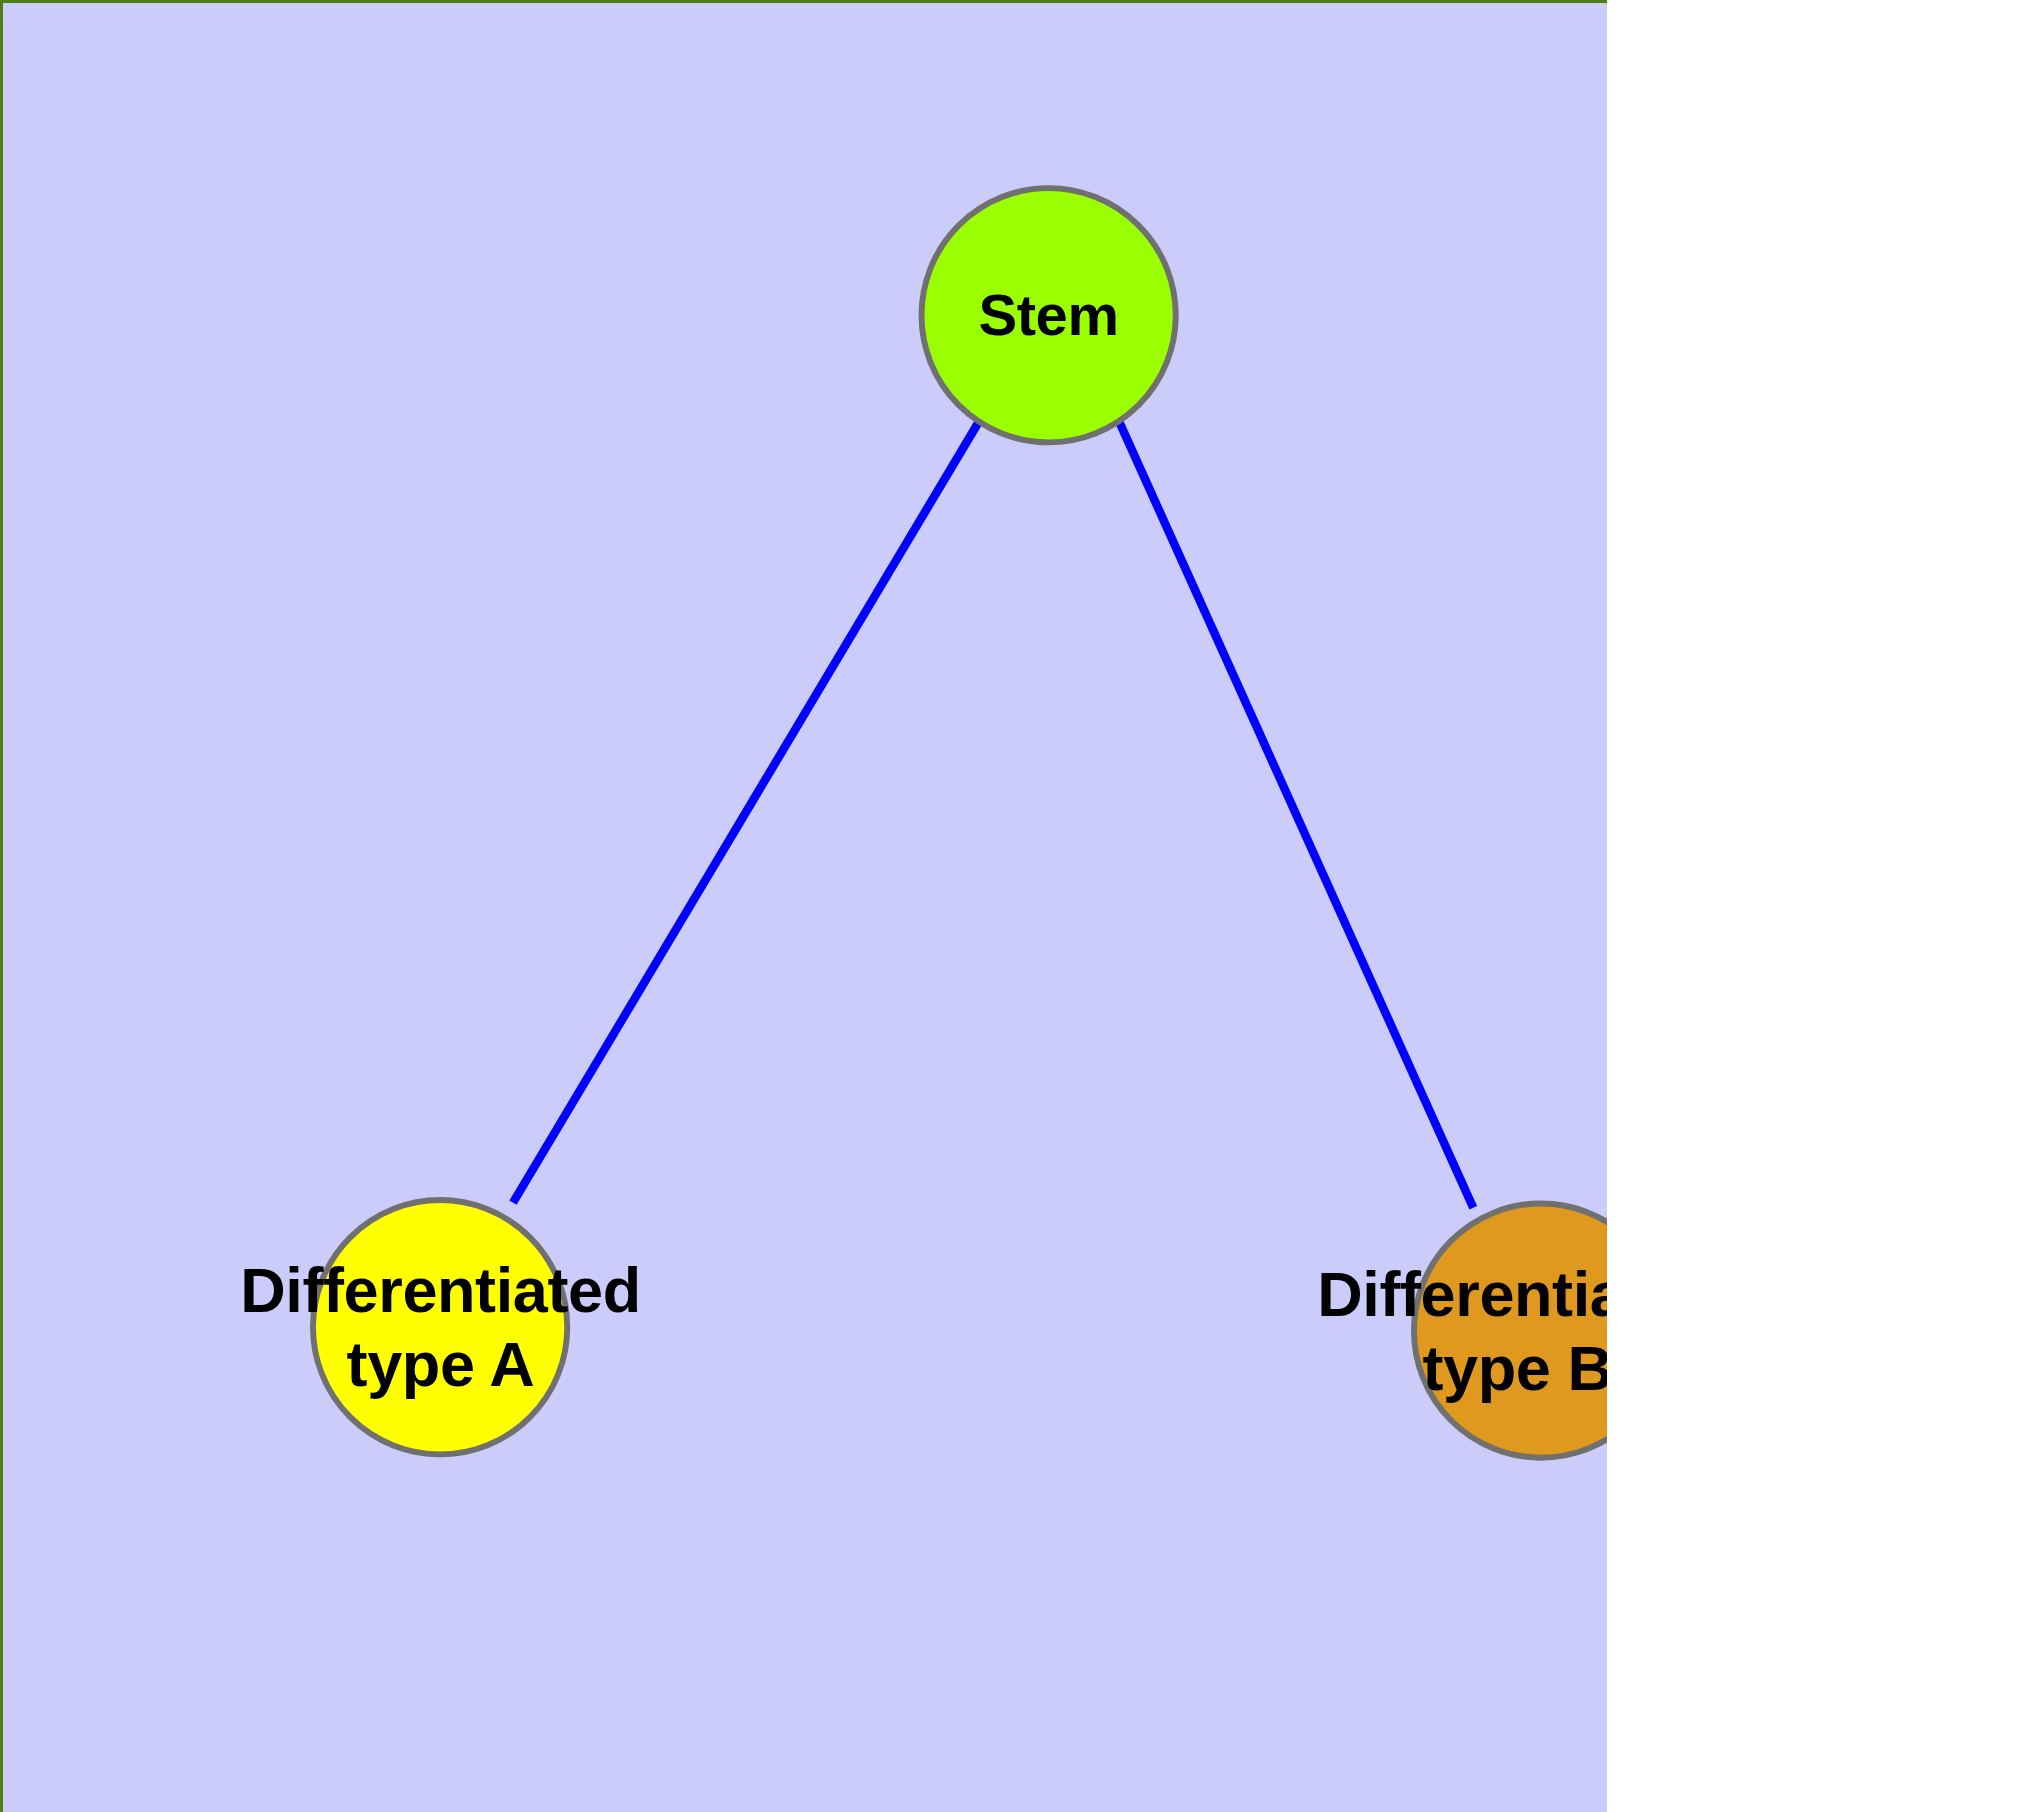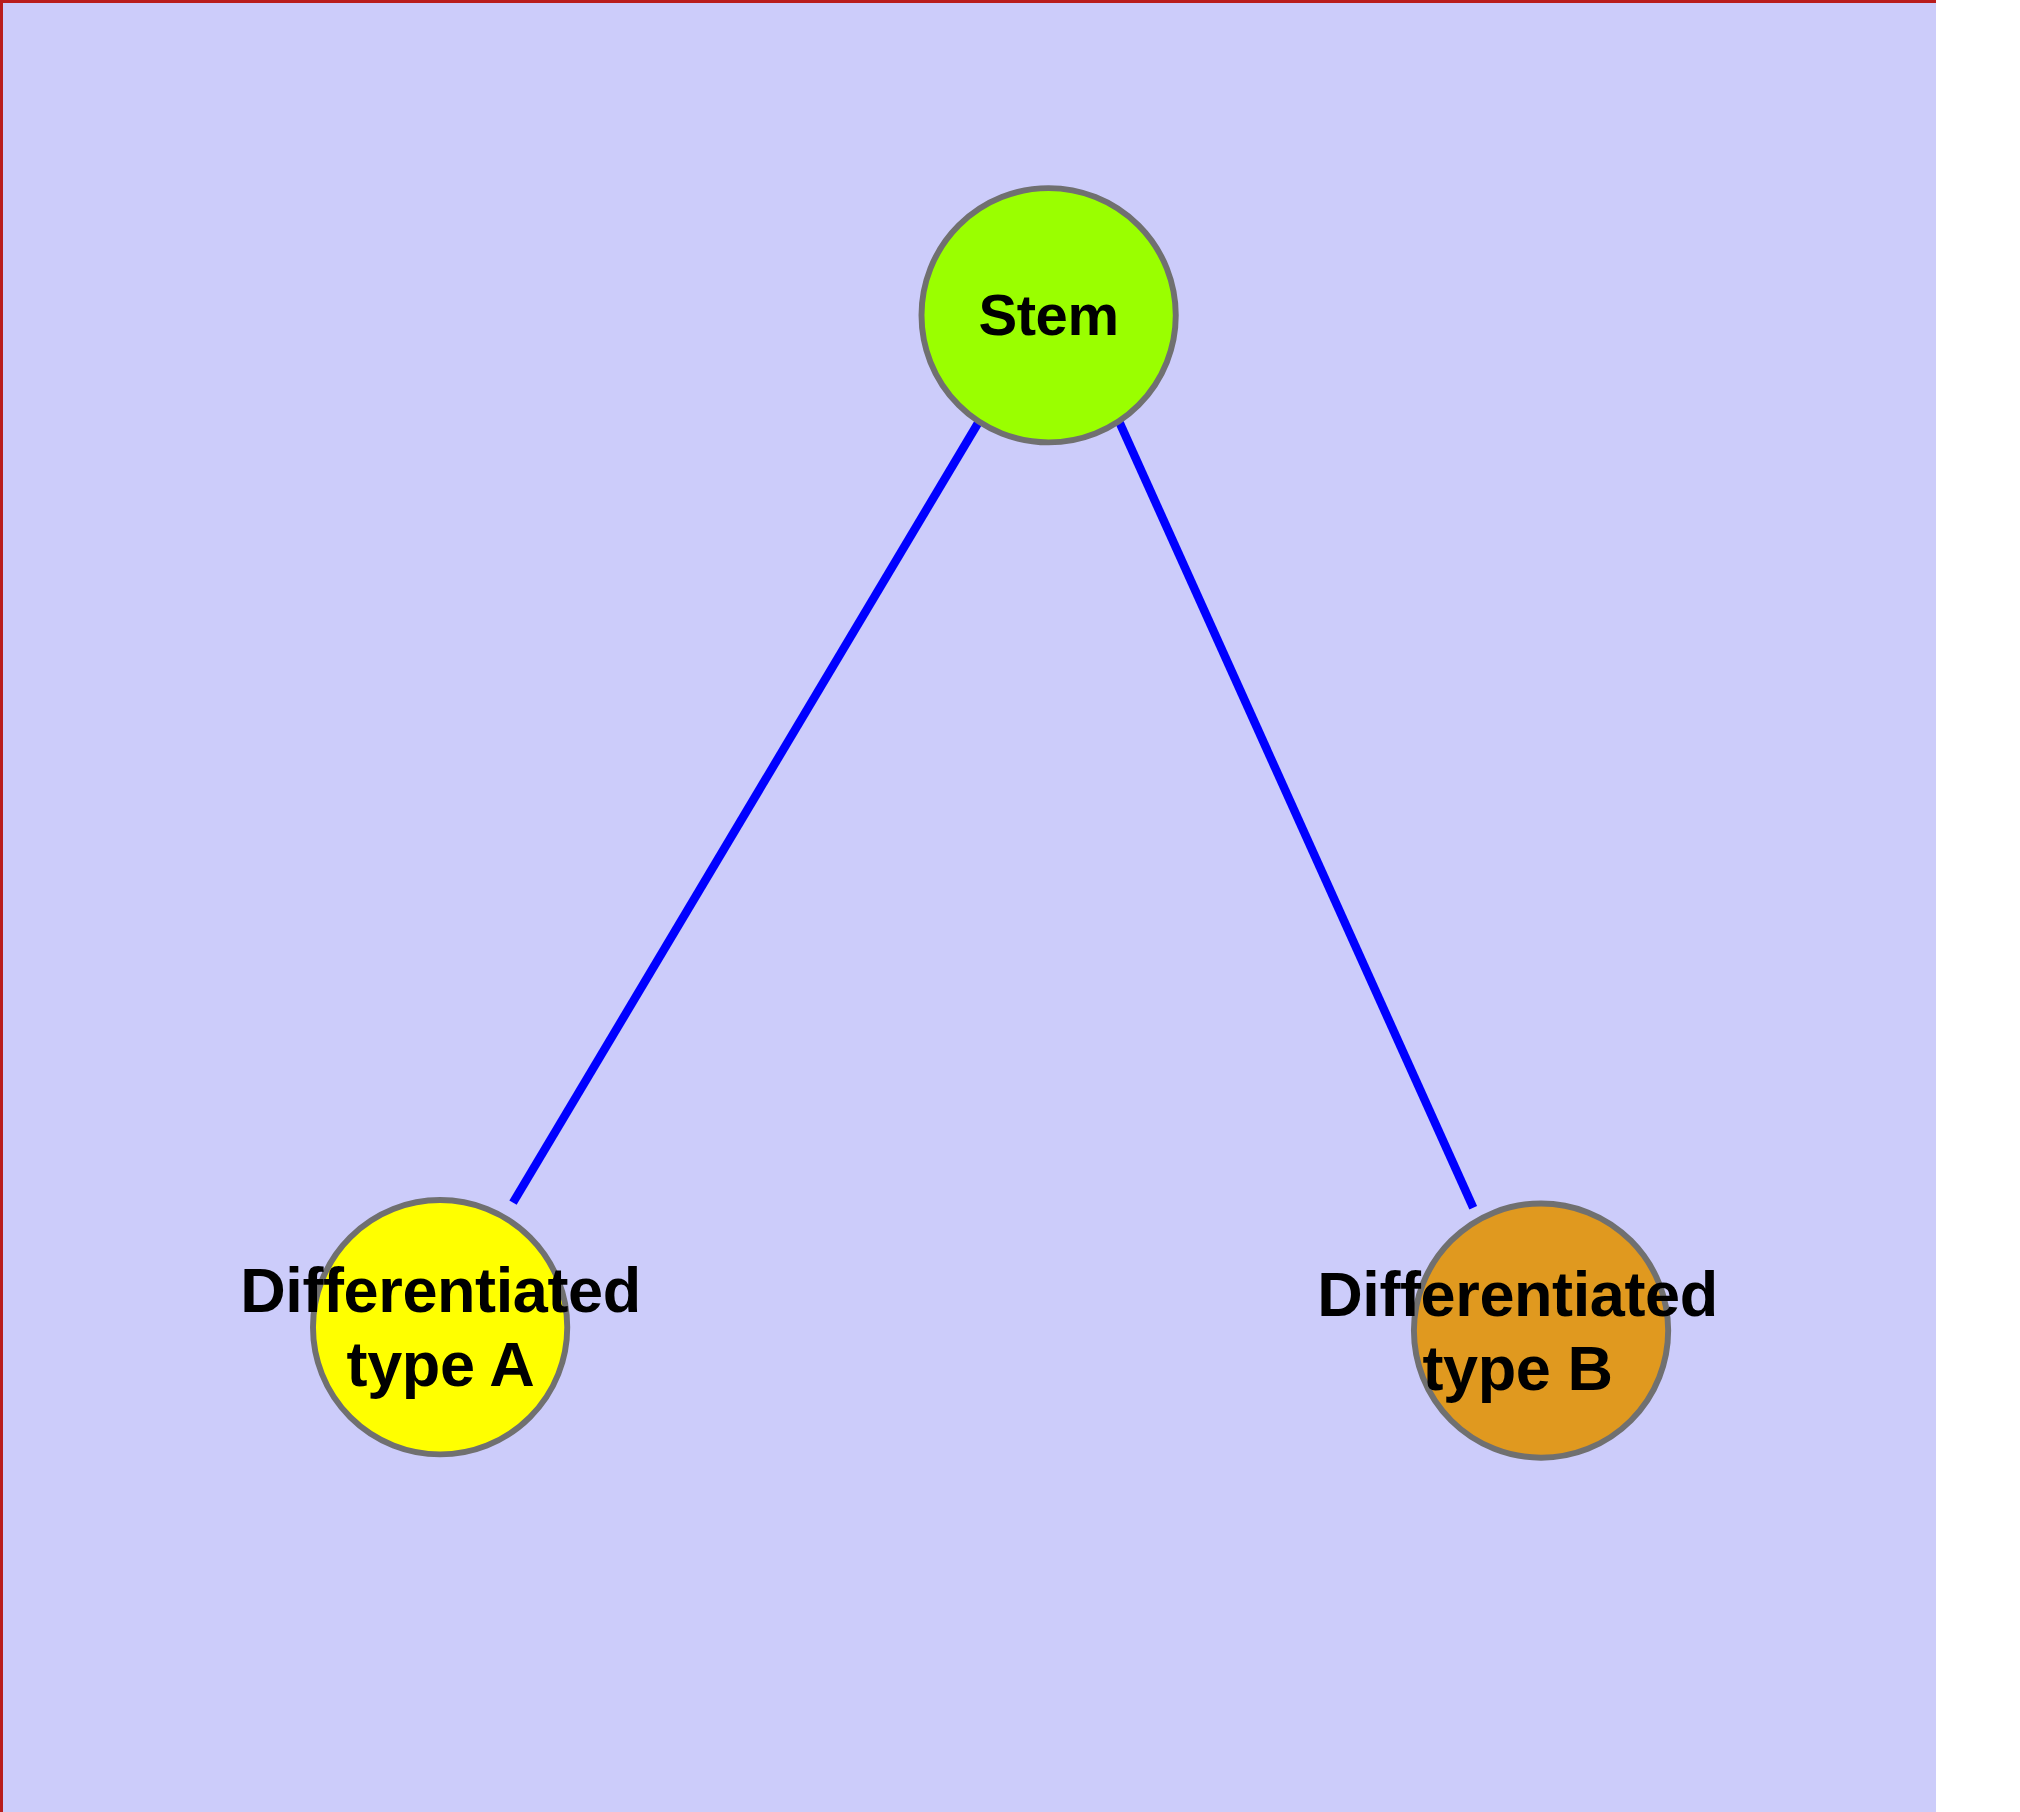--- a/index.html
+++ b/index.html
@@ -3,23 +3,23 @@
 <meta charset="utf-8">
 <title>Cell Differentiation Graph</title>
 <style>
   html, body {
     margin: 0;
     padding: 0;
     background: #ffffff;
   }
   #canvas {
     position: relative;
-    width: 1936px;
+    width: 1607px;
     height: 1812px;
-    background: #b91c1c;
+    background: #4d7c0f;
     overflow: hidden;
     font-family: "Liberation Sans", sans-serif;
   }
   #plot-area {
     position: absolute;
     left: 3.4px;
     top: 2.5px;
     width: 2017px;
     height: 1810px;
     background: #ccccfa;

